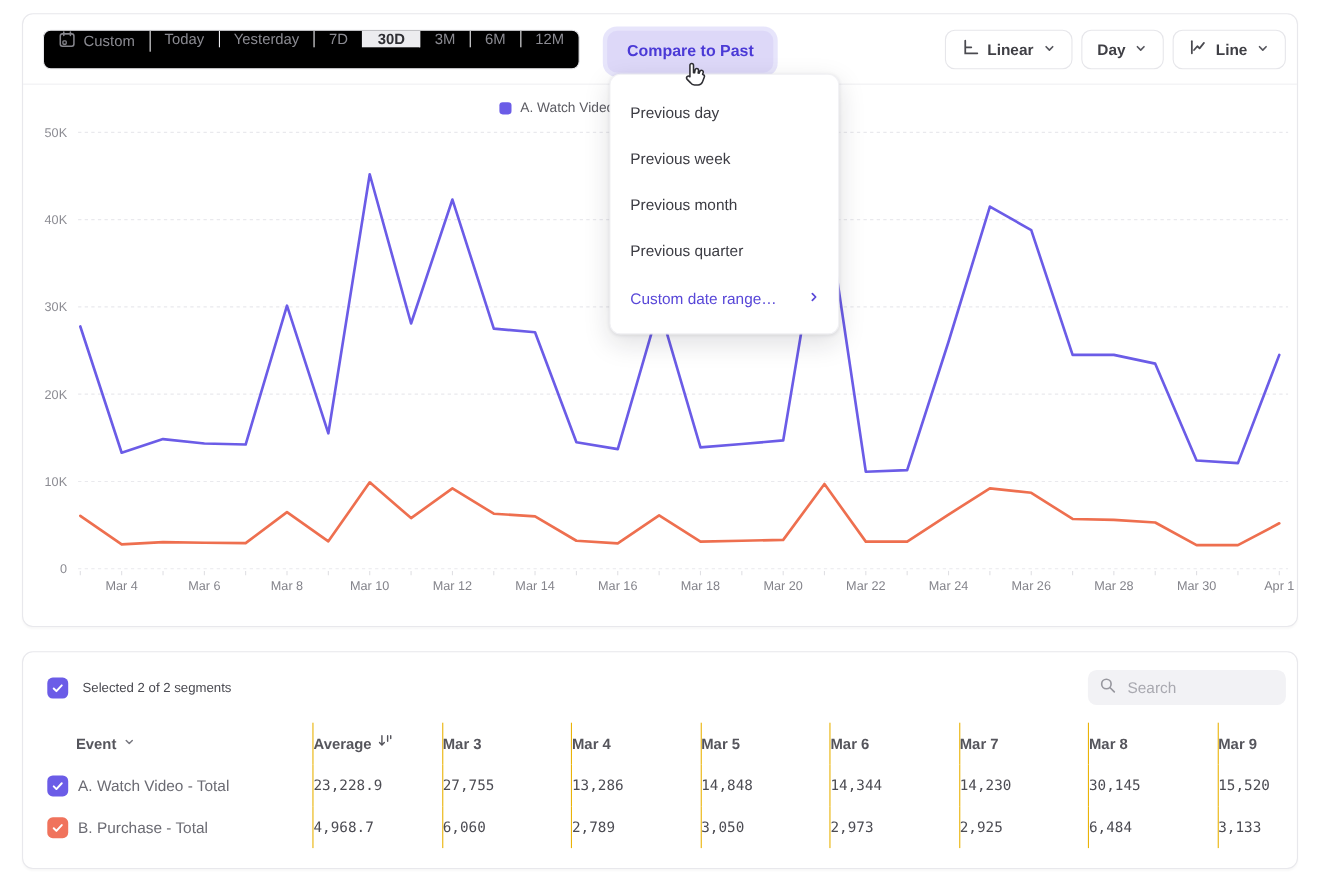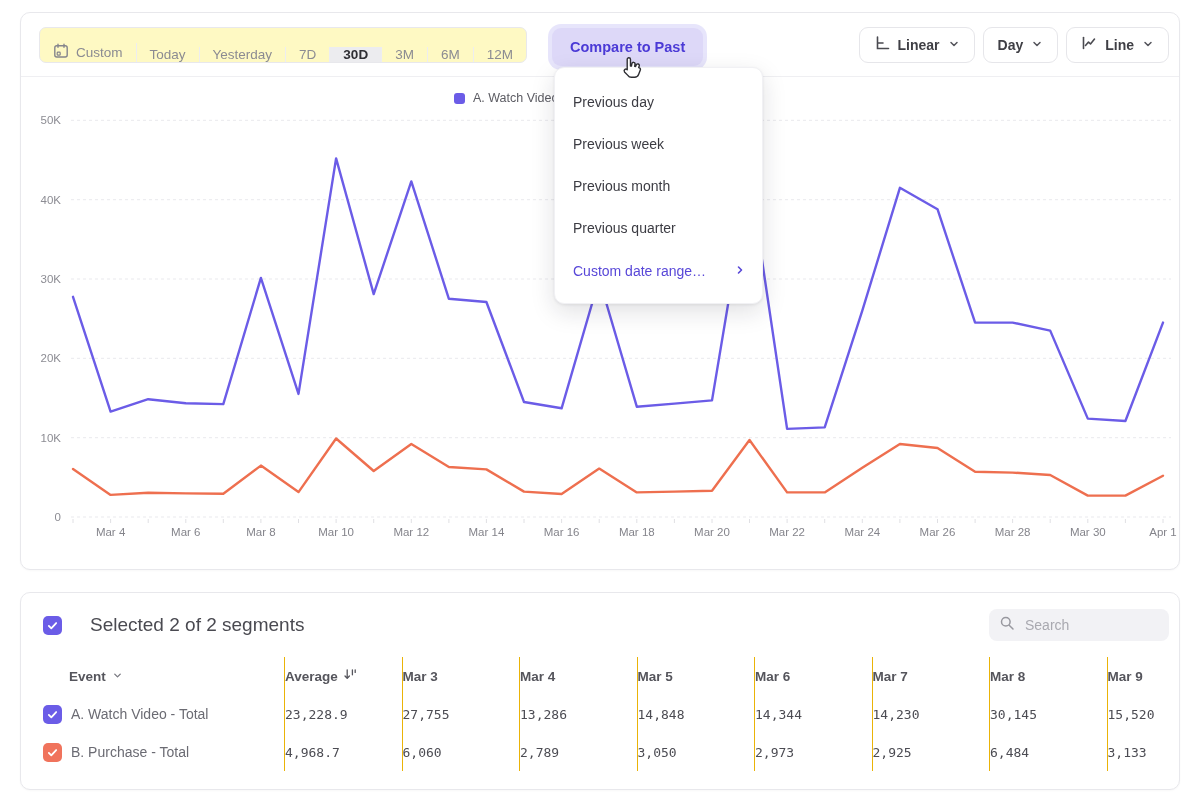--- a/index.html
+++ b/index.html
@@ -7,21 +7,21 @@
     width:1200px;height:802px;position:relative;overflow:hidden;
     background:#ffffff;font-family:"Liberation Sans",sans-serif;
   }
   .card{position:absolute;background:#fff;border:1px solid #e8e8ec;border-radius:10px;box-shadow:0 1px 2px rgba(20,20,30,.03);box-sizing:border-box}
   #chartCard{left:20px;top:12px;width:1160px;height:558px}
   #tableCard{left:20px;top:592px;width:1160px;height:198px;overflow:hidden}
 
   
   .toolbar{position:absolute;top:0;left:0;right:0;height:64px;display:flex;align-items:center;
     padding:0 10px 0 18px;border-bottom:1px solid #efeff2;box-sizing:border-box}
-  .range-picker{display:flex;align-items:flex-end;height:34px;border:1px solid #e8e8ec;border-radius:7px;overflow:hidden;background:#fef9c3}
+  .range-picker{display:flex;align-items:flex-start;height:34px;border:1px solid #e8e8ec;border-radius:7px;overflow:hidden;background:#000000}
   .rp-item{display:flex;align-items:center;gap:7px;padding:0 13px;font-size:13.5px;color:#8b8b92;border-right:1px solid #ededf0;cursor:pointer;white-space:nowrap}
   .rp-item:last-child{border-right:none}
   .rp-item.selected{background:#ececef;color:#2f2f34;font-weight:700}
   .compare-btn{position:absolute;left:531px;top:15px;height:38px;padding:0 18px;background:#DDD8F8;color:#4B3AD6;
     font-weight:700;font-size:14.5px;border:none;border-radius:9px;cursor:pointer;font-family:Liberation Sans, sans-serif;
     box-shadow:0 0 0 4px rgba(107,92,231,.16);z-index:5}
   .toolbar-right{margin-left:auto;display:flex;gap:8px}
   .tb-btn{display:flex;align-items:center;gap:8px;height:36px;padding:0 14px;background:#fff;border:1px solid #e6e6ea;
     border-radius:9px;font-size:14px;color:#3f3f45;font-weight:600;cursor:pointer;font-family:Liberation Sans, sans-serif}
 
@@ -37,21 +37,21 @@
   .dropdown{position:absolute;left:533px;top:54px;width:209px;background:#fff;border:1px solid #f1f1f4;border-radius:10px;
     box-shadow:0 1px 3px rgba(25,25,35,.08),0 8px 24px rgba(25,25,35,.13);padding:13px 0 10px;z-index:10;box-sizing:border-box}
   .dd-item{height:42px;display:flex;align-items:center;padding:0 18px;font-size:14px;color:#3c3c43;cursor:pointer}
   .dd-custom{height:44px;display:flex;align-items:center;justify-content:space-between;padding:0 16px 0 18px;
     font-size:14px;color:#5847d8;cursor:pointer}
   .cursor{position:absolute;left:597px;top:42px;z-index:20;pointer-events:none}
 
   
   .seg-bar{display:flex;align-items:center;height:64px;padding:0 10px 0 22px}
   .checkbox{width:19px;height:19px;border-radius:5px;display:flex;align-items:center;justify-content:center;flex:none;cursor:pointer}
-  .seg-label{margin-left:28px;font-size:19px;color:#4a4a51}
+  .seg-label{margin-left:13px;font-size:12px;color:#4a4a51}
   .search{margin-left:auto;margin-right:0;display:flex;align-items:center;gap:8px;width:180px;height:32px;background:#f2f2f5;
     border-radius:8px;padding:0 10px;box-sizing:border-box}
   .search input{border:none;background:transparent;outline:none;font-size:14px;color:#4a4a51;width:100%;font-family:inherit}
   .search input::placeholder{color:#a9a9b0}
 
   .tbl{position:absolute;left:0;top:64px;right:0}
   .trow{display:flex;height:38px;align-items:stretch}
   .cell-event{flex:none;width:263px;display:flex;align-items:center;box-sizing:border-box;padding-left:22px;gap:9px}
   .thead .cell-event{padding-left:48px;gap:6px}
   .cell-num{flex:none;width:117.5px;box-sizing:border-box;border-left:1px solid #eab308;display:flex;align-items:center;

